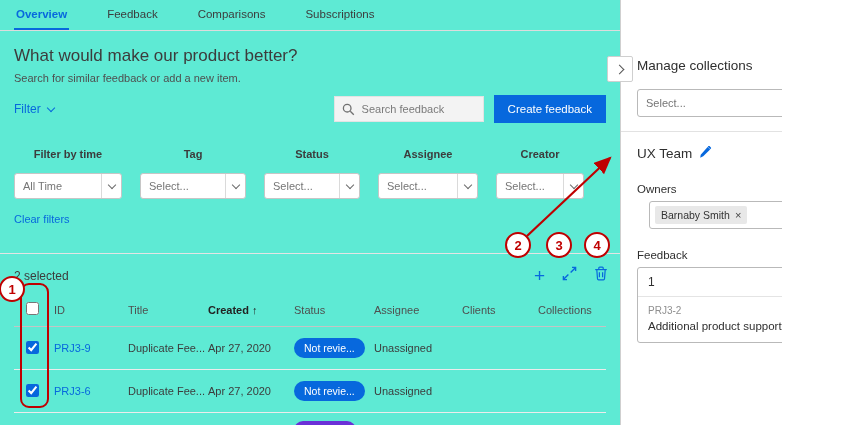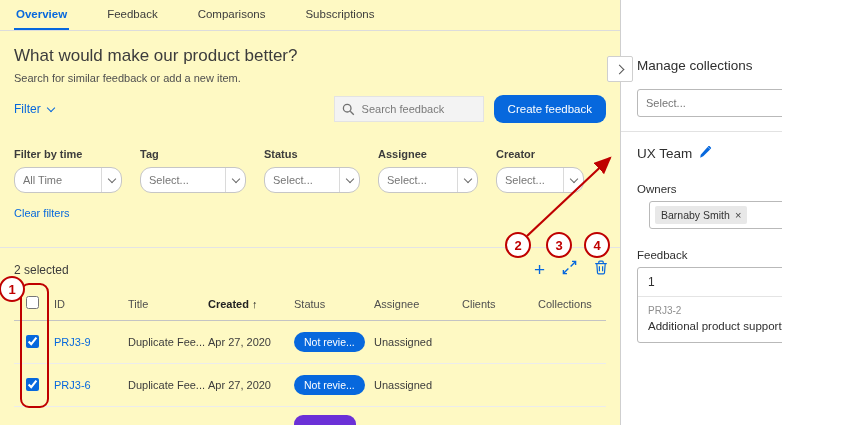--- a/index.html
+++ b/index.html
@@ -1,46 +1,46 @@
 <!DOCTYPE html>
 <html><head>
 <meta charset="utf-8">
 <style>
   * { box-sizing: border-box; margin: 0; padding: 0; }
   html,body { background:#fff; }
   body { font-family: "Liberation Sans", sans-serif; color:#333; }
-  .page { position:relative; width:782px; height:425px; overflow:hidden; background:#fef9c3; }
+  .page { position:relative; width:782px; height:425px; overflow:hidden; background:#5eead4; }
 
   
   .main { position:absolute; left:0; top:0; width:620px; height:425px; }
   .tabs { height:31px; border-bottom:1px solid #dcdcdc; display:flex; gap:36px; padding-left:14px; }
   .tab { font-size:11.5px; color:#3c3c3c; display:flex; align-items:center; border-bottom:2px solid transparent; padding:0 2px; cursor:pointer; }
   .tab.active { color:#0768dd; font-weight:700; border-bottom-color:#0768dd; }
 
   .content { padding:0 14px; }
   h1 { font-size:17px; font-weight:400; color:#3c3c3c; margin:14px 0 6px; line-height:21px; }
   .sub { font-size:11px; color:#4f4f4f; margin:0 0 10px; }
 
   .action-row { display:flex; align-items:center; height:30px; }
   .filter-toggle { color:#0768dd; font-size:12px; display:flex; align-items:center; gap:7px; cursor:pointer; }
   .chev { width:6px; height:6px; border-right:1.5px solid #6b6b6b; border-bottom:1.5px solid #6b6b6b; transform:rotate(45deg); display:inline-block; margin-top:-3px; }
   .chev-blue { border-color:#0768dd; }
   .spacer { flex:1; }
   .search-box { position:relative; }
   .search-input { width:150px; height:26px; background:#f3f3f3; border:1px solid #e3e3e3; border-radius:0; padding:0 6px 0 27px; font-size:11px; color:#555; font-family:inherit; outline:none; }
   .search-input::placeholder { color:#7a7a7a; }
   .search-icon { position:absolute; left:8px; top:7px; line-height:0; }
-  .create-btn { margin-left:10px; height:28px; background:#0768dd; color:#fff; border:none; border-radius:9px; font-size:11.5px; padding:0 14px; font-family:inherit; cursor:pointer; }
+  .create-btn { margin-left:10px; height:28px; background:#0768dd; color:#fff; border:none; border-radius:0; font-size:11.5px; padding:0 14px; font-family:inherit; cursor:pointer; }
 
   .filters { display:flex; gap:18px; margin-top:24px; }
   .ffield:nth-child(1){ width:108px; } .ffield:nth-child(2){ width:106px; }
   .ffield:nth-child(3){ width:96px; } .ffield:nth-child(4){ width:100px; }
   .ffield:nth-child(5){ width:88px; }
-  .flabel { font-size:11px; font-weight:700; color:#3c3c3c; margin-bottom:7px; }
-  .fselect { width:100%; height:26px; border:1px solid #c6c6c6; border-radius:11px; display:flex; align-items:center; background:#fff; cursor:pointer; }
+  .flabel { font-size:11px; font-weight:700; color:#3c3c3c; margin-bottom:13px;text-align:center; }
+  .fselect { width:100%; height:26px; border:1px solid #c6c6c6; border-radius:3px; display:flex; align-items:center; background:#fff; cursor:pointer; }
   .fvalue { flex:1; padding:0 8px; font-size:11px; color:#757575; white-space:nowrap; overflow:hidden; }
   .fchev { width:20px; align-self:stretch; border-left:1px solid #dadada; display:flex; align-items:center; justify-content:center; }
 
   .clear-filters { display:inline-block; margin-top:14px; color:#0768dd; font-size:11px; text-decoration:none; cursor:pointer; }
 
   .sel-bar { margin:26px -14px 0; border-top:1px solid #e4e4e4; padding:12px 12px 8px 14px; display:flex; align-items:center; }
   .sel-count { font-size:12px; color:#3c3c3c; }
   .sel-icons { margin-left:auto; display:flex; align-items:center; gap:17px; }
   .icon-plus { color:#0768dd; font-size:19px; font-weight:400; line-height:14px; cursor:pointer; }
   .sel-icons svg { cursor:pointer; }

